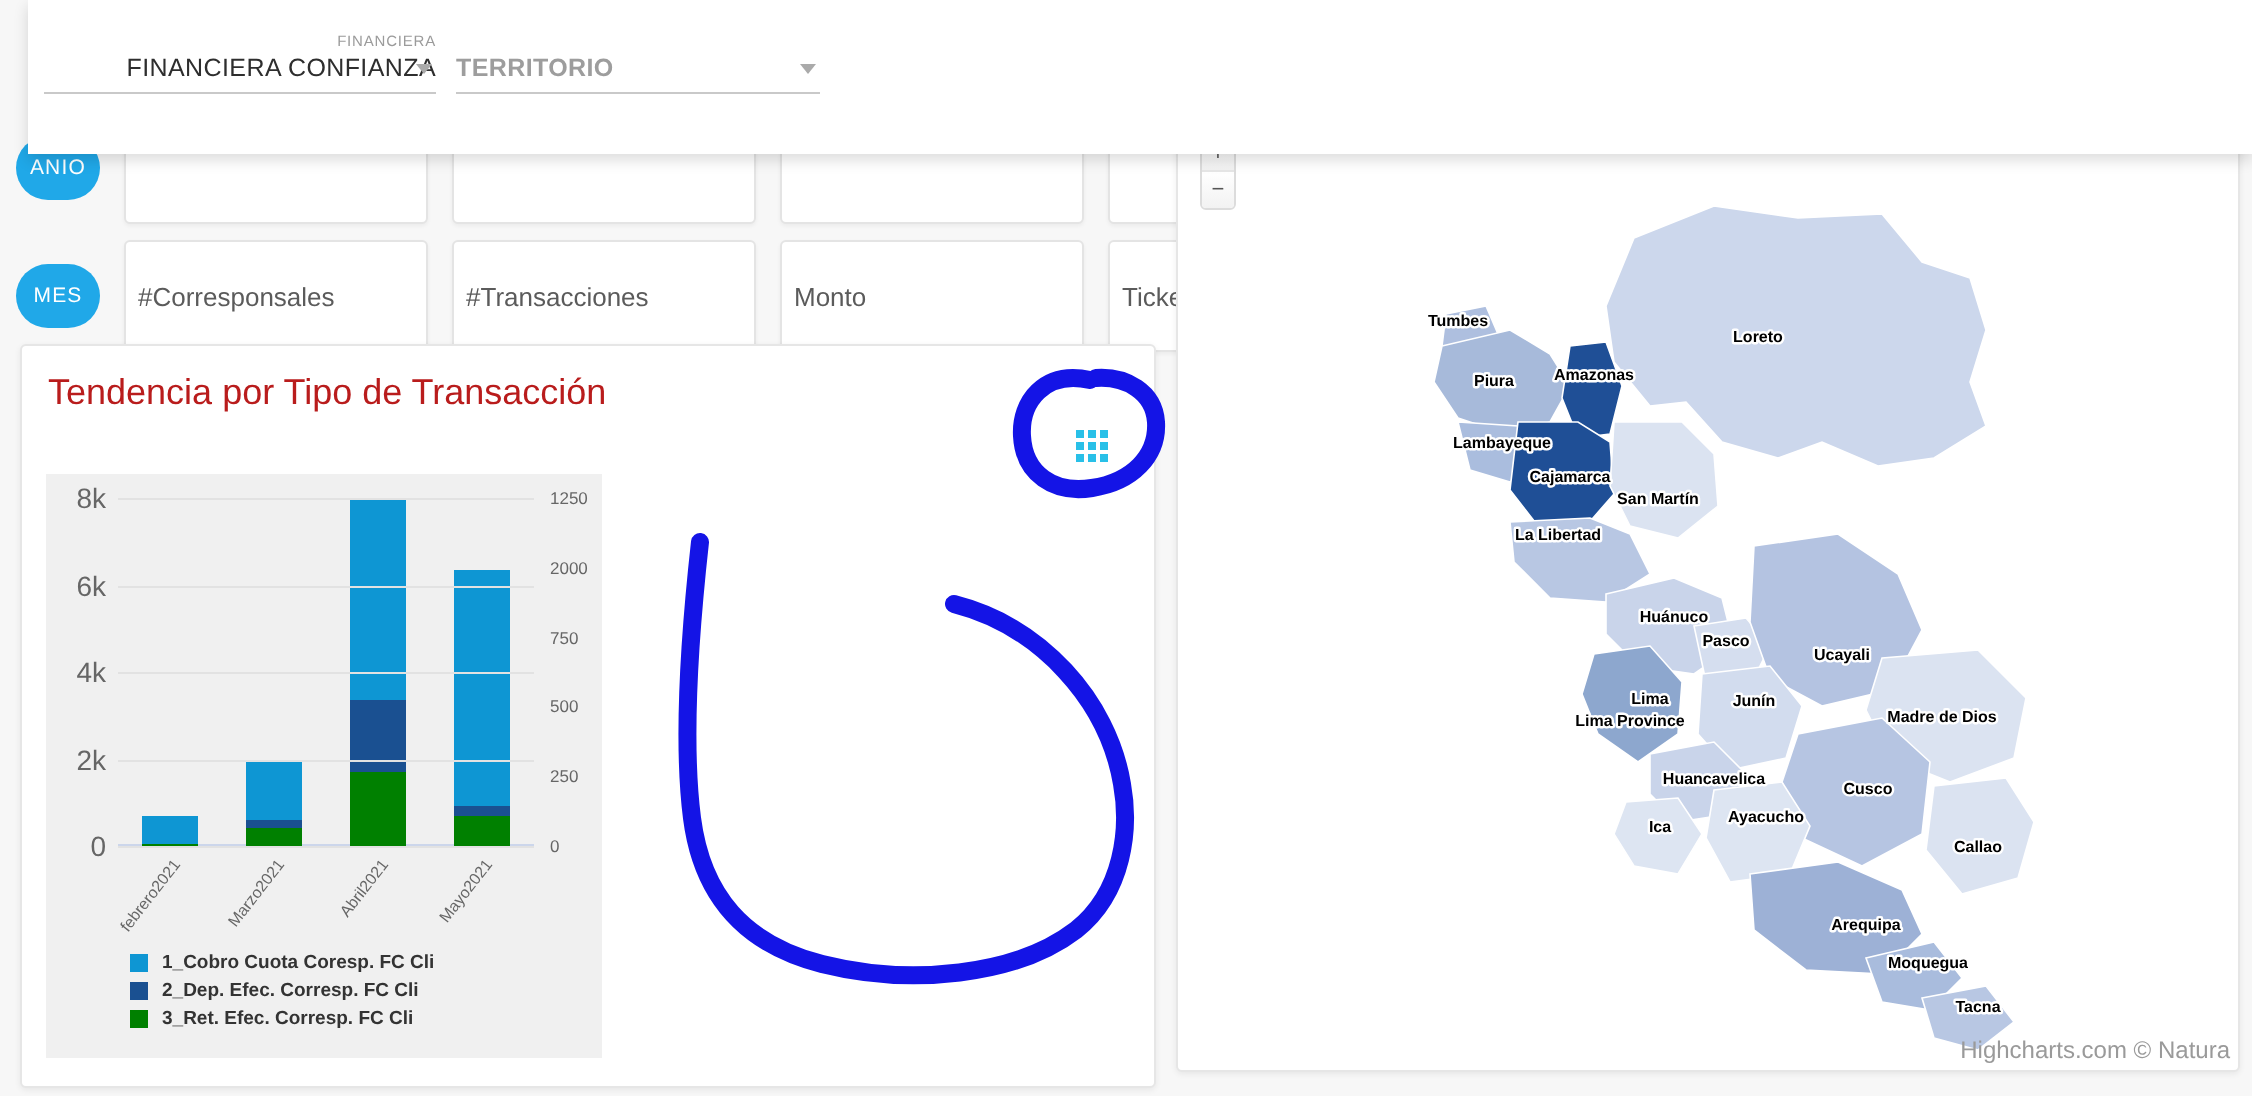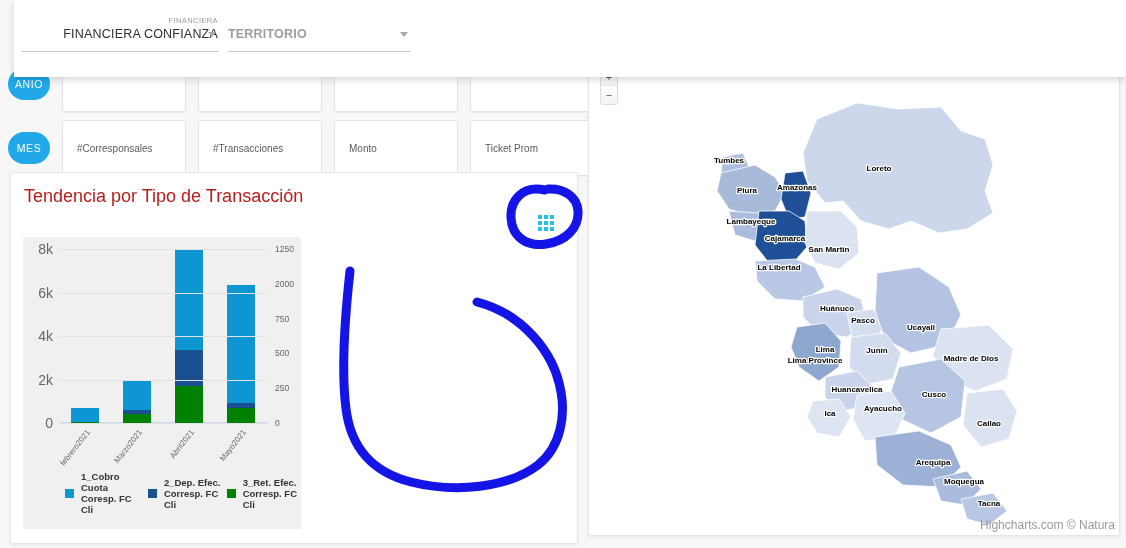--- a/index.html
+++ b/index.html
@@ -46,29 +46,29 @@
     color: #ffffff;
     font-size: 10.5px;
     letter-spacing: .6px;
     display: flex; align-items: center; justify-content: center;
     margin-left: 4px;
     user-select: none;
   }
 
   .kpi-card {
     flex: 0 0 auto;
-    width: 124px; height: 56px;
+    width: 152px; height: 56px;
     background: #ffffff;
     border: 1px solid #e4e4e4;
     border-radius: 3px;
     box-shadow: 0 1px 2px rgba(0,0,0,.05);
     display: flex;
     align-items: center;
-    padding-left: 14px;
-    font-size: 10px;
+    padding-left: 6px;
+    font-size: 13px;
     color: #5b5b5b;
   }
 
   
   #chart-card {
     position: absolute;
     left: 10px; top: 164px;
     width: 568px; height: 372px;
     background: #ffffff;
     border: 1px solid #e6e6e6;
@@ -153,21 +153,21 @@
     white-space: nowrap;
     transform-origin: left top;
     transform: rotate(-52deg) translateX(-100%);
   }
 
   .legend {
     position: absolute;
     left: 42px;
     bottom: 14px;
     display: flex;
-    flex-direction: row;
+    flex-direction: column;
     gap: 3px;
   }
   .legend-item {
     display: flex; align-items: center; gap: 7px;
     font-size: 9.5px;
     color: #333333;
     font-weight: bold;
   }
   .legend-swatch { width: 9px; height: 9px; flex: 0 0 auto; }
 
@@ -254,21 +254,21 @@
   .field { position: absolute; }
   .field-label {
     font-size: 7.5px;
     color: #9b9b9b;
     letter-spacing: .4px;
     margin-bottom: 2px;
   }
   .field-ctrl {
     position: relative;
     border-bottom: 1px solid #c9c9c9;
-    padding-bottom: 10px;
+    padding-bottom: 5px;
   }
   .field-value {
     font-size: 12.5px;
     color: #2e2e2e;
     letter-spacing: .2px;
   }
   .field-value.placeholder { color: #9d9d9d; font-weight: bold; }
   .caret {
     position: absolute;
     right: 2px; top: 5px;

